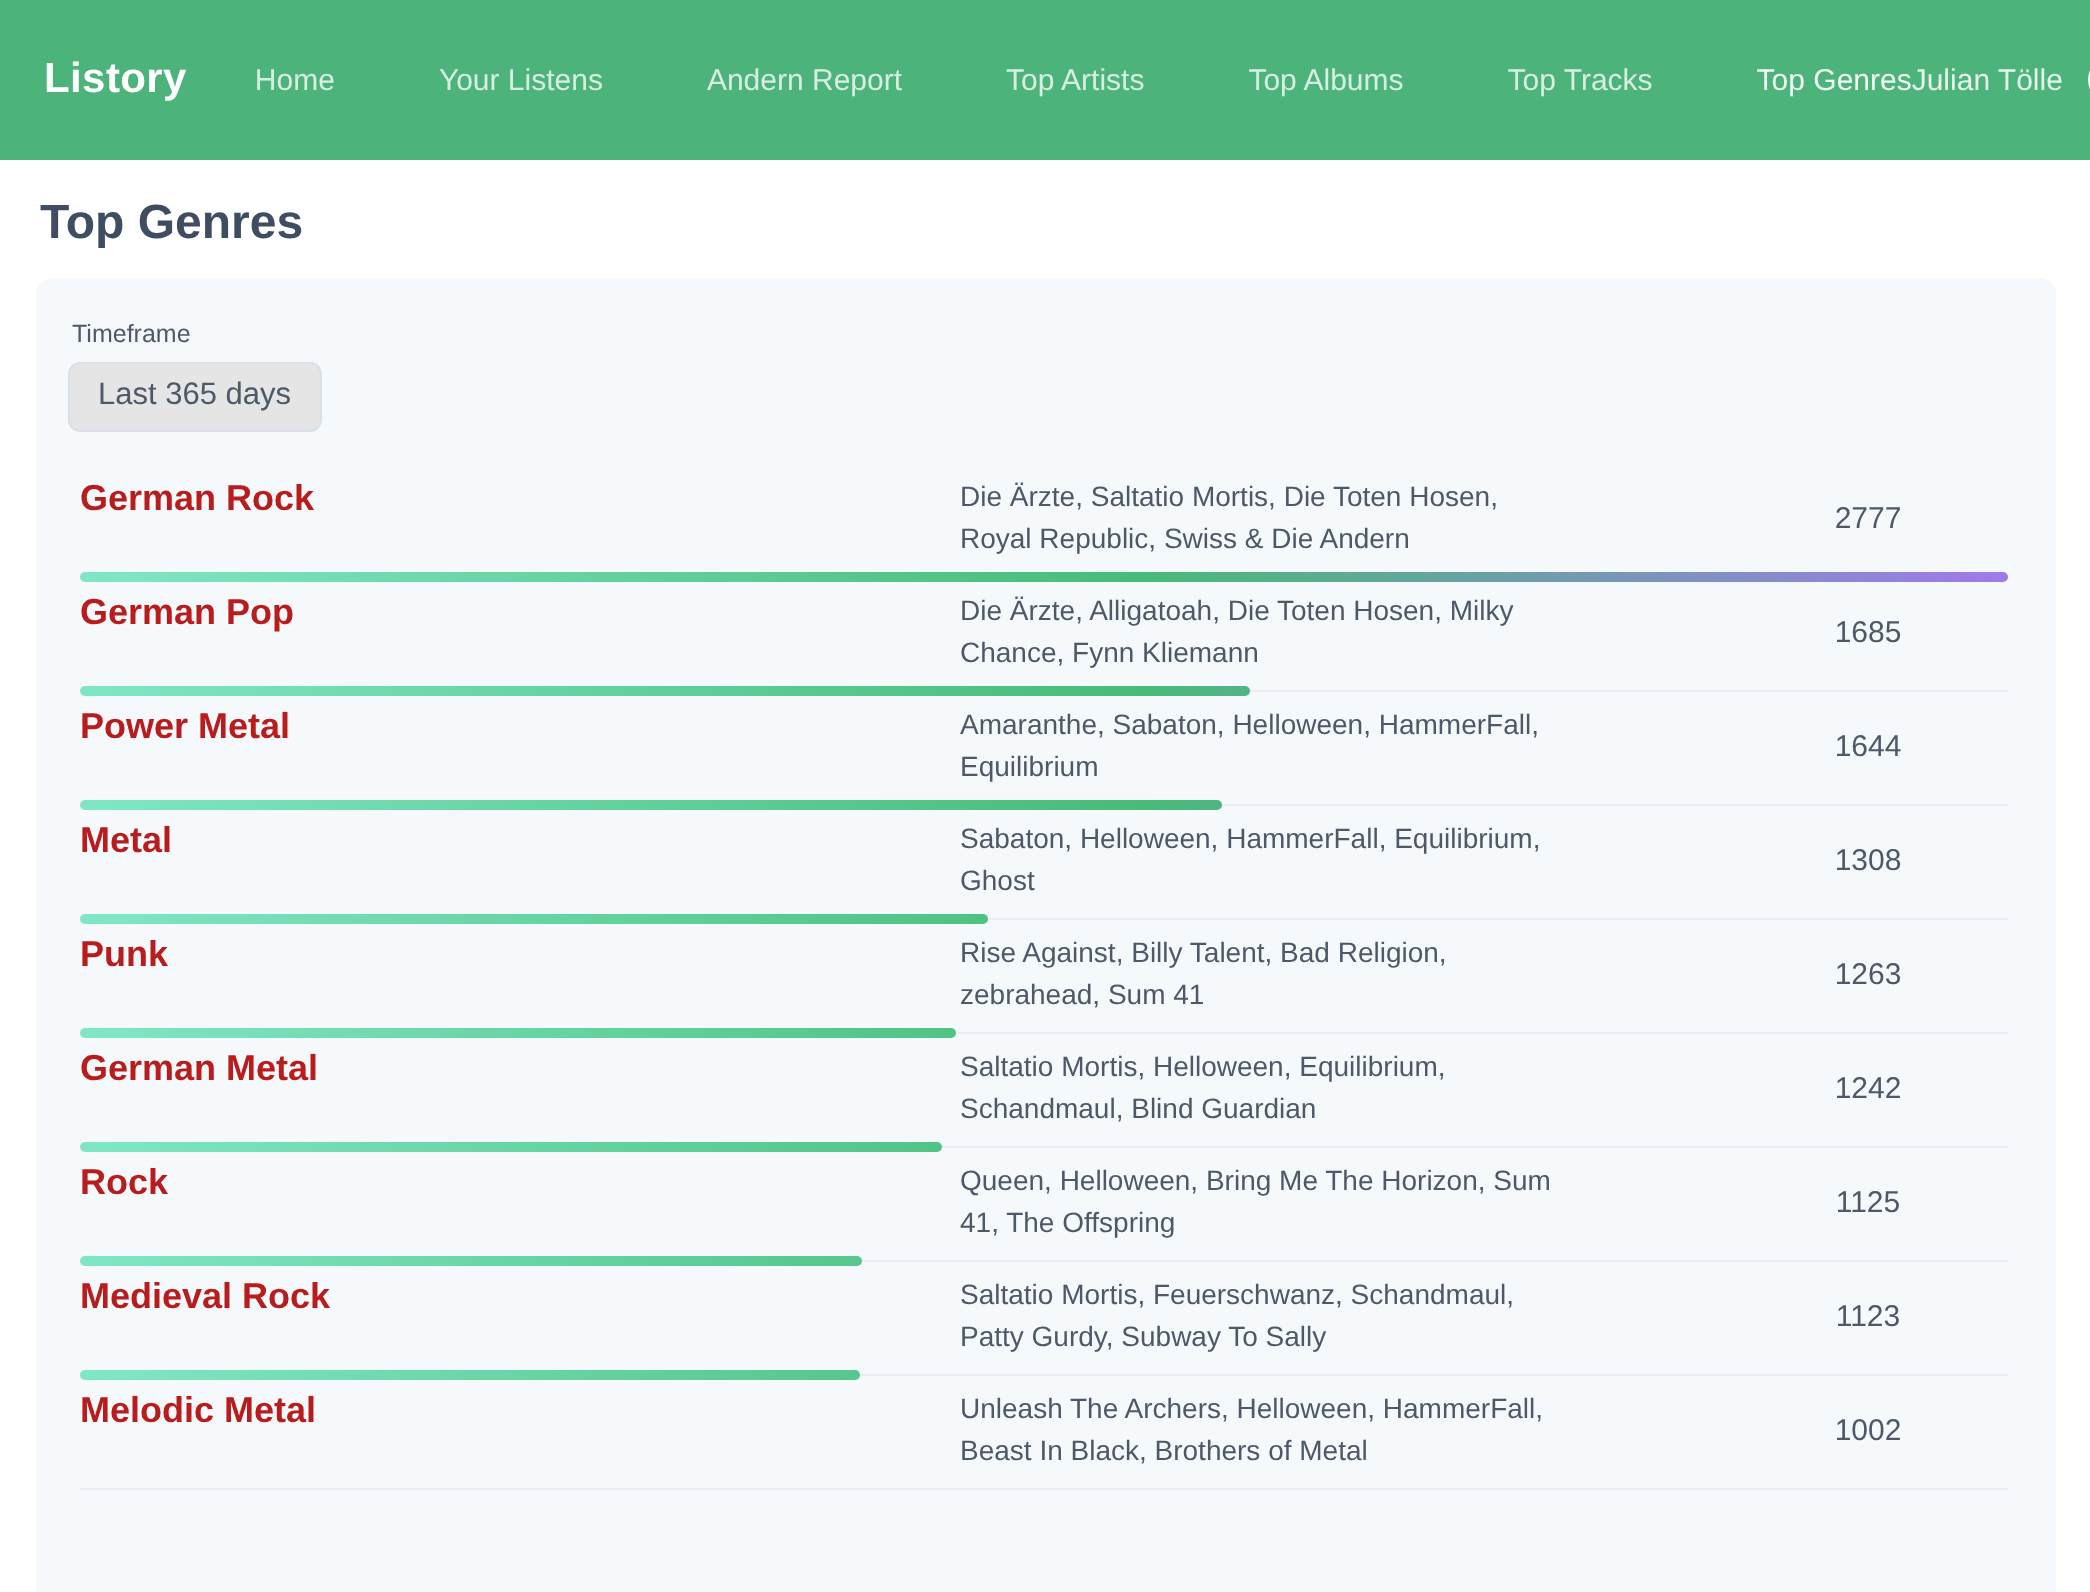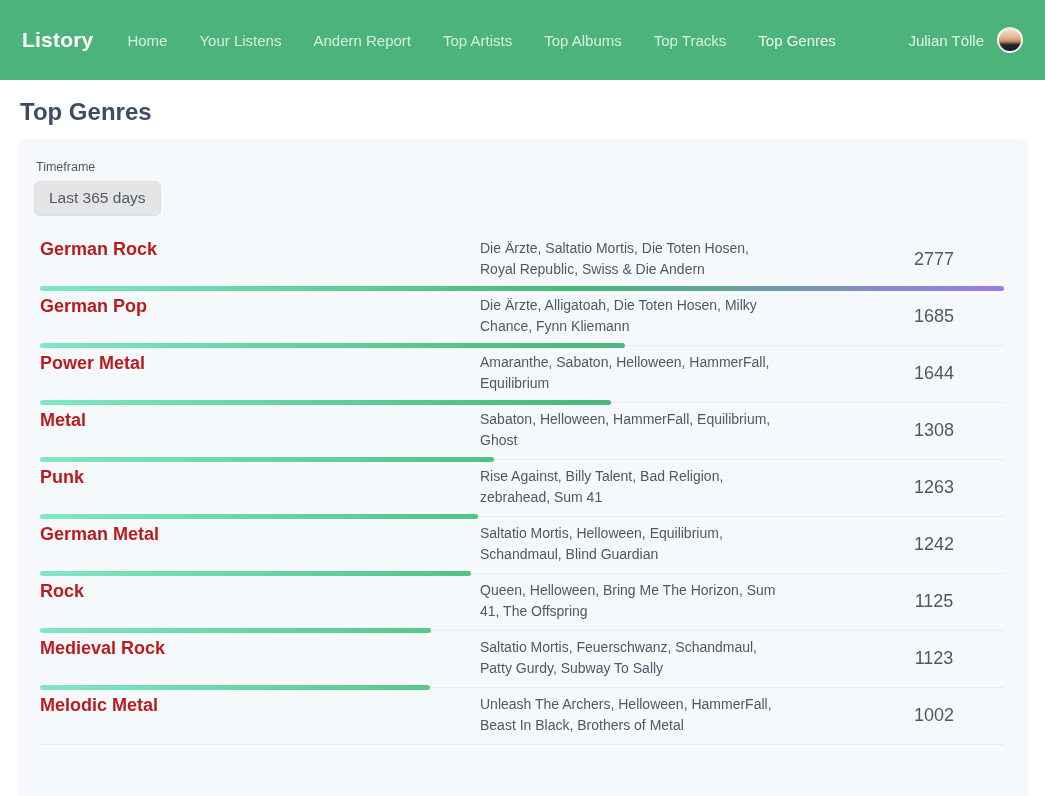--- a/index.html
+++ b/index.html
@@ -15,21 +15,21 @@
   }
   *{box-sizing:border-box;margin:0;padding:0;}
   html,body{width:1045px;height:796px;overflow:hidden;background:#ffffff;
     font-family:"Liberation Sans",sans-serif;-webkit-font-smoothing:antialiased;}
 
   
   .navbar{height:80px;background:var(--nav-green);display:flex;align-items:center;
     padding:0 22px;color:#fff;}
   .logo{font-size:21px;font-weight:700;color:#ffffff;letter-spacing:.2px;margin-right:34px;
     text-decoration:none;cursor:pointer;}
-  .nav-links{display:flex;align-items:center;gap:32px;flex:1;}
+  .nav-links{display:flex;align-items:center;gap:52px;flex:1;}
   .nav-link{font-size:15px;color:rgba(255,255,255,.78);text-decoration:none;cursor:pointer;white-space:nowrap;}
   .nav-link.active{color:rgba(255,255,255,.92);}
   .user-box{display:flex;align-items:center;gap:13px;}
   .user-name{font-size:15px;color:rgba(255,255,255,.85);cursor:pointer;white-space:nowrap;}
   .avatar{width:26px;height:26px;border-radius:50%;border:2px solid rgba(255,255,255,.9);
     background:linear-gradient(180deg,#f4e3d0 0%,#e3b68e 38%,#c98f66 55%,#23232e 72%,#1b1b24 100%);
     cursor:pointer;flex:0 0 auto;}
 
   
   .page{padding:0 17px 0 18px;}
@@ -41,21 +41,21 @@
   .timeframe-btn{display:inline-block;background:#e5e5e5;border:1px solid var(--btn-border);
     border-radius:6px;padding:7px 14px 8px 14px;font-size:15.5px;color:var(--text);
     font-family:"Liberation Sans",sans-serif;cursor:pointer;min-width:112px;text-align:left;}
 
   
   .genres-table{margin:16px 8px 0 6px;}
   .genre-row{display:grid;grid-template-columns:440px 1fr 140px;position:relative;
     border-bottom:1px solid var(--border);padding:6px 0 8px 0;min-height:53px;}
   .genre-name{font-size:18px;font-weight:700;color:#b91c1c;padding-top:1px;}
   .artists-text{max-width:300px;font-size:14px;line-height:21px;color:var(--text);}
-  .genre-count{align-self:center;text-align:center;font-size:18px;color:var(--text);}
+  .genre-count{align-self:center;text-align:center;font-size:15px;color:var(--text);}
   .bar-track{position:absolute;left:0;bottom:-3px;width:100%;height:5px;pointer-events:none;}
   .bar-fill{height:5px;border-radius:3px;
     background-image:linear-gradient(90deg,var(--bar-teal) 0%,var(--bar-green) 55%,var(--bar-purple) 100%);
     background-repeat:no-repeat;}
 </style>
 </head>
 <body>
 
 <header class="navbar">
   <a class="logo">Listory</a>

